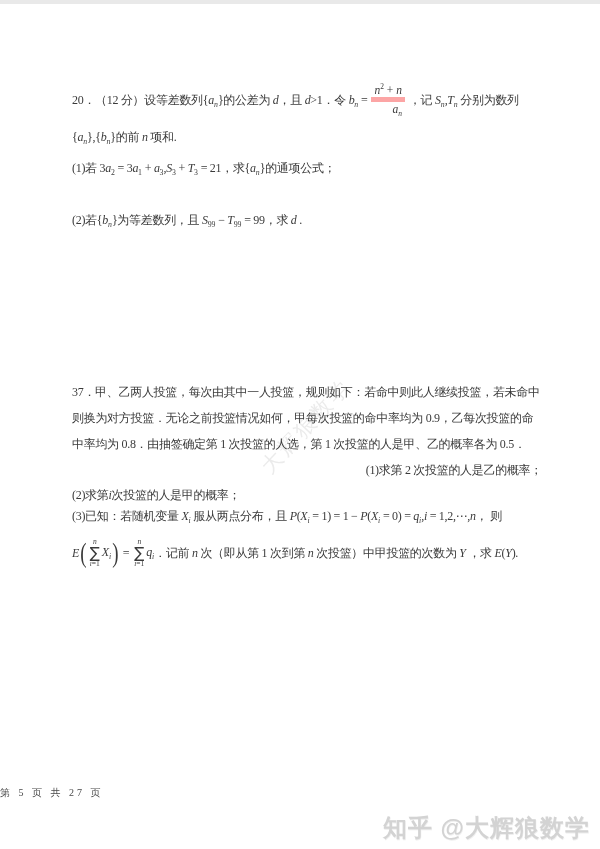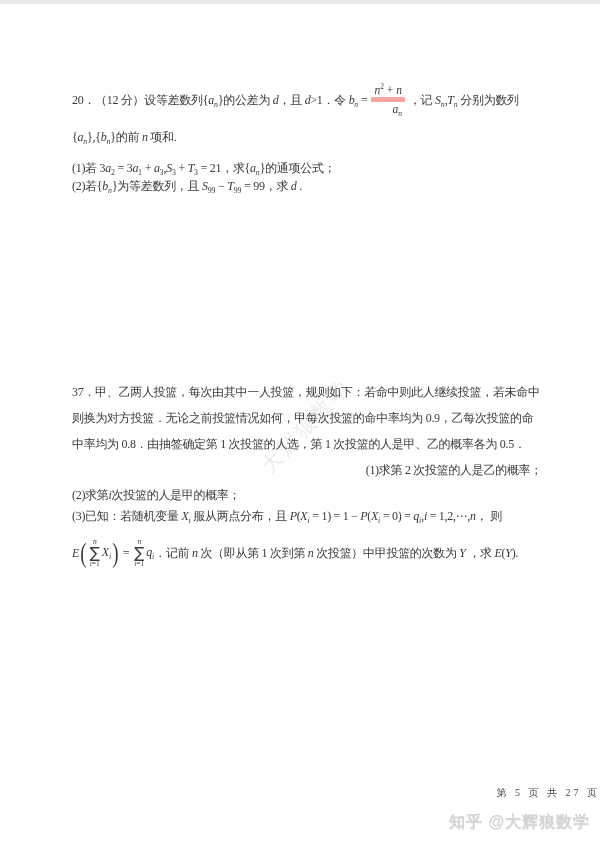--- a/index.html
+++ b/index.html
@@ -28,46 +28,46 @@
   .bigparen{font-size:27px;font-weight:300;line-height:1;display:inline-block;
             transform:scaleX(0.7);margin:0 0px;color:#3a3a3a;}
   
   .diag-watermark{
     position:absolute;left:196px;top:408px;width:220px;text-align:center;
     transform:rotate(-47deg);font-size:21px;letter-spacing:3px;
     color:rgba(110,110,110,0.14);font-family:"Liberation Sans","DejaVu Sans",sans-serif;
     pointer-events:none;
   }
   .footer{
-    position:absolute;left:0;top:782px;width:600px;text-align:right;
+    position:absolute;left:0;top:782px;width:600px;text-align:left;
     font-size:10px;letter-spacing:3px;color:#4a4a4a;
   }
   .zhihu-watermark{
-    position:absolute;right:10px;top:808px;font-size:16px;letter-spacing:1px;
+    position:absolute;right:10px;top:808px;font-size:24px;letter-spacing:1px;
     color:#d3d3d3;font-family:"Liberation Sans","DejaVu Sans",sans-serif;
     font-weight:bold;text-shadow:0.5px 0.5px 0 #efefef;
   }
 </style>
 </head>
 <body>
 
 <div class="page">
 
   <div>
     <div class="tline flexline" style="top:75px;height:44px;">
       <span>20．（12 分）设等差数列{<i>a</i><sub><i>n</i></sub>}的公差为 <i>d</i>，且 <i>d</i>&gt;1．令 <i>b</i><sub><i>n</i></sub> =</span>
       <span class="frac">
         <span class="num"><i>n</i><sup>2</sup> + <i>n</i></span>
         <span class="den"><i>a</i><sub><i>n</i></sub></span>
       </span>
       <span>，记 <i>S</i><sub><i>n</i></sub>,<i>T</i><sub><i>n</i></sub> 分别为数列</span>
     </div>
     <div class="tline" style="top:126px;">{<i>a</i><sub><i>n</i></sub>},{<i>b</i><sub><i>n</i></sub>}的前 <i>n</i> 项和.</div>
     <div class="tline" style="top:157px;">(1)若 3<i>a</i><sub>2</sub> = 3<i>a</i><sub>1</sub> + <i>a</i><sub>3</sub>,<i>S</i><sub>3</sub> + <i>T</i><sub>3</sub> = 21，求{<i>a</i><sub><i>n</i></sub>}的通项公式；</div>
-    <div class="tline" style="top:175px;">(2)若{<i>b</i><sub><i>n</i></sub>}为等差数列，且 <i>S</i><sub>99</sub> − <i>T</i><sub>99</sub> = 99，求 <i>d</i> .</div>
+    <div class="tline" style="top:209px;">(2)若{<i>b</i><sub><i>n</i></sub>}为等差数列，且 <i>S</i><sub>99</sub> − <i>T</i><sub>99</sub> = 99，求 <i>d</i> .</div>
   </div>
 
   <div class="diag-watermark">大辉狼数学</div>
 
   <div>
     <div class="tline" style="top:381px;">37．甲、乙两人投篮，每次由其中一人投篮，规则如下：若命中则此人继续投篮，若未命中</div>
     <div class="tline" style="top:407px;">则换为对方投篮．无论之前投篮情况如何，甲每次投篮的命中率均为 0.9，乙每次投篮的命</div>
     <div class="tline" style="top:433px;">中率均为 0.8．由抽签确定第 1 次投篮的人选，第 1 次投篮的人是甲、乙的概率各为 0.5．</div>
     <div class="tline" style="top:459px;text-align:right;">(1)求第 2 次投篮的人是乙的概率；</div>
     <div class="tline" style="top:484px;">(2)求第<i>i</i>次投篮的人是甲的概率；</div>

